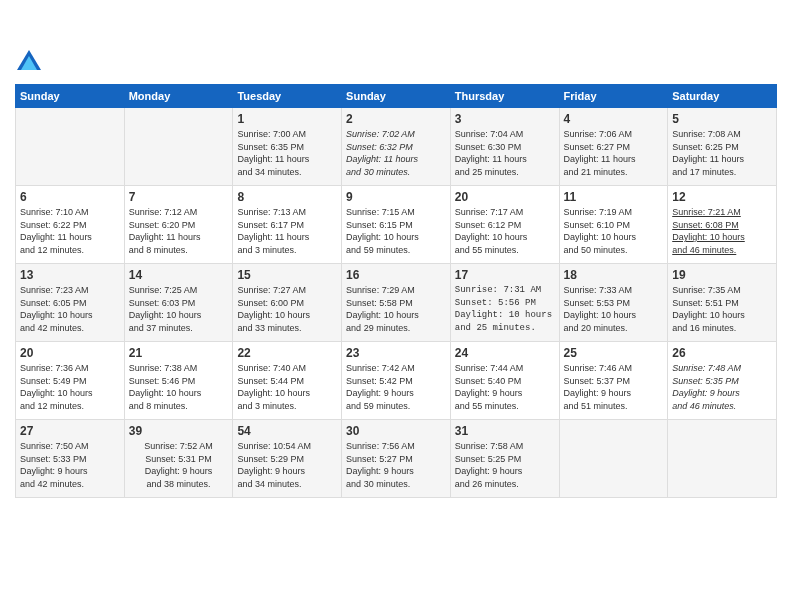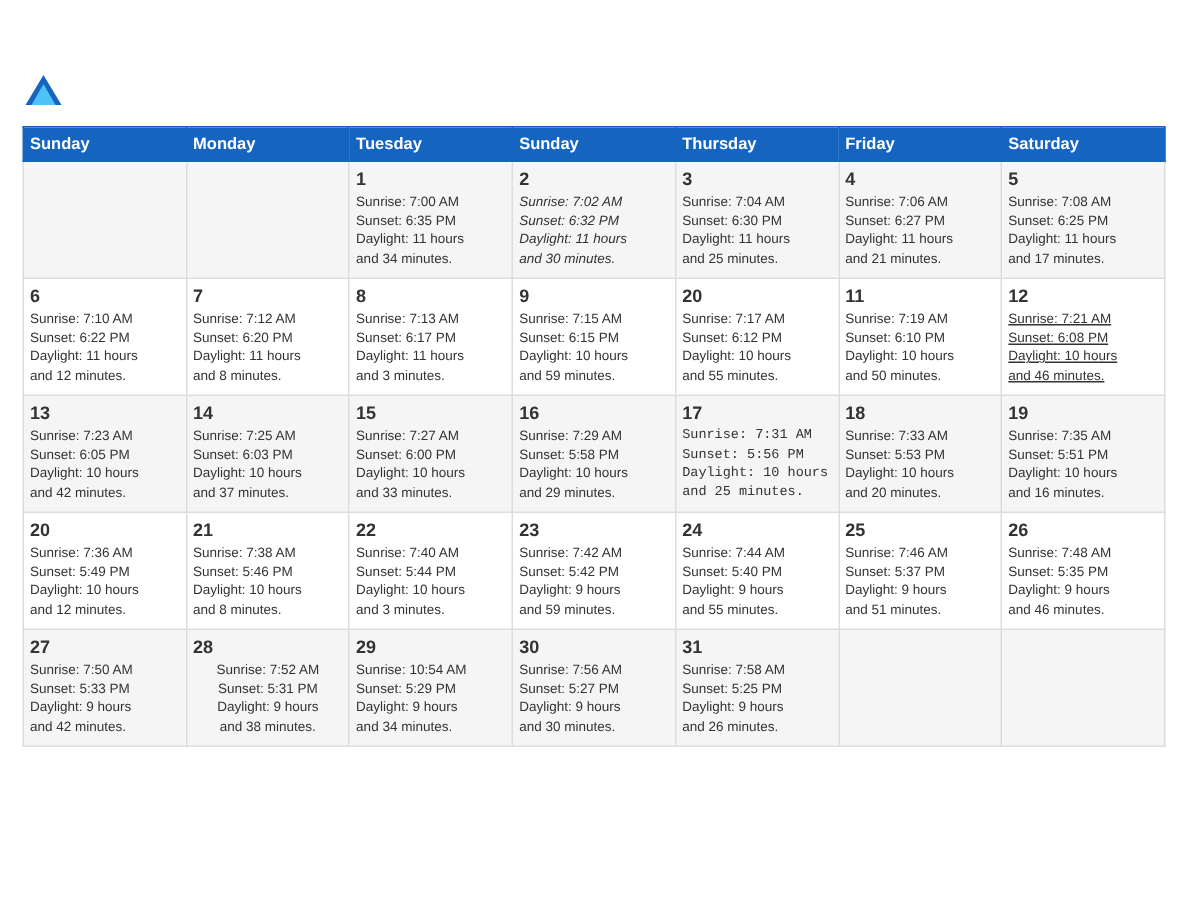--- a/index.html
+++ b/index.html
@@ -306,43 +306,43 @@
           </td>
           <td>
             <div class="day-num">25</div>
             <div class="day-info" style="white-space: pre-line;">Sunrise: 7:46 AM
 Sunset: 5:37 PM
 Daylight: 9 hours
 and 51 minutes.</div>
           </td>
           <td>
             <div class="day-num">26</div>
-            <div class="day-info" style="white-space: pre-line;">Sunrise: 7:48 AM
+            <div class="day-info" style="white-space: pre-line; font-style: italic;">Sunrise: 7:48 AM
 Sunset: 5:35 PM
 Daylight: 9 hours
 and 46 minutes.</div>
           </td>
         </tr>
         <tr>
           <td>
             <div class="day-num">27</div>
             <div class="day-info" style="white-space: pre-line;">Sunrise: 7:50 AM
 Sunset: 5:33 PM
 Daylight: 9 hours
 and 42 minutes.</div>
           </td>
           <td>
-            <div class="day-num">28</div>
+            <div class="day-num">39</div>
             <div class="day-info" style="white-space: pre-line; text-align: center;">Sunrise: 7:52 AM
 Sunset: 5:31 PM
 Daylight: 9 hours
 and 38 minutes.</div>
           </td>
           <td>
-            <div class="day-num">29</div>
+            <div class="day-num">54</div>
             <div class="day-info" style="white-space: pre-line;">Sunrise: 10:54 AM
 Sunset: 5:29 PM
 Daylight: 9 hours
 and 34 minutes.</div>
           </td>
           <td>
             <div class="day-num">30</div>
             <div class="day-info" style="white-space: pre-line;">Sunrise: 7:56 AM
 Sunset: 5:27 PM
 Daylight: 9 hours

